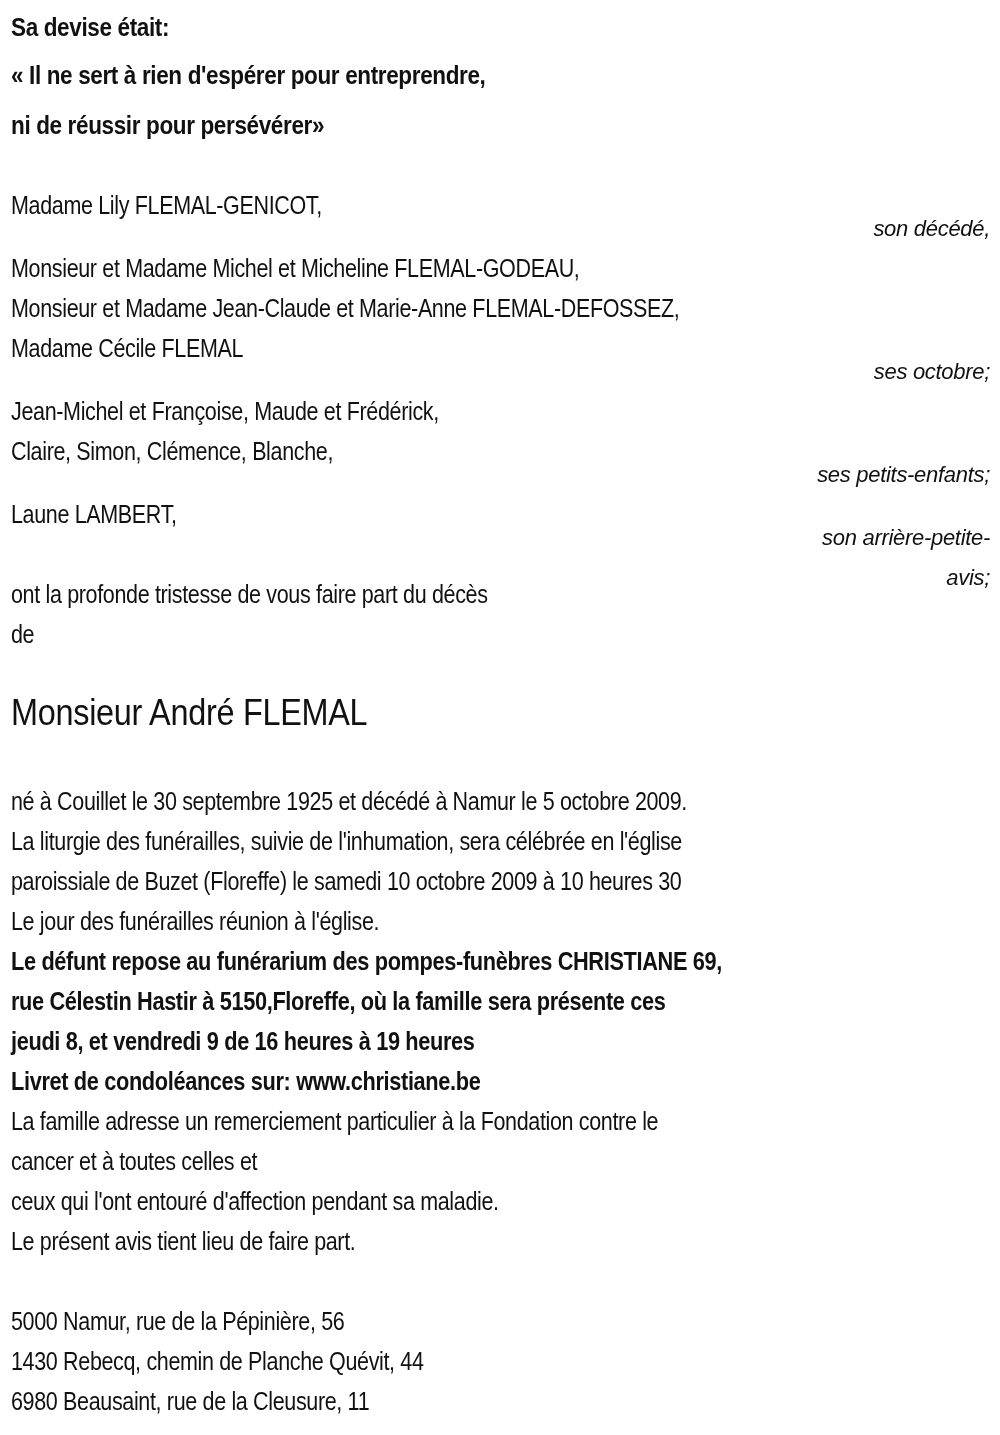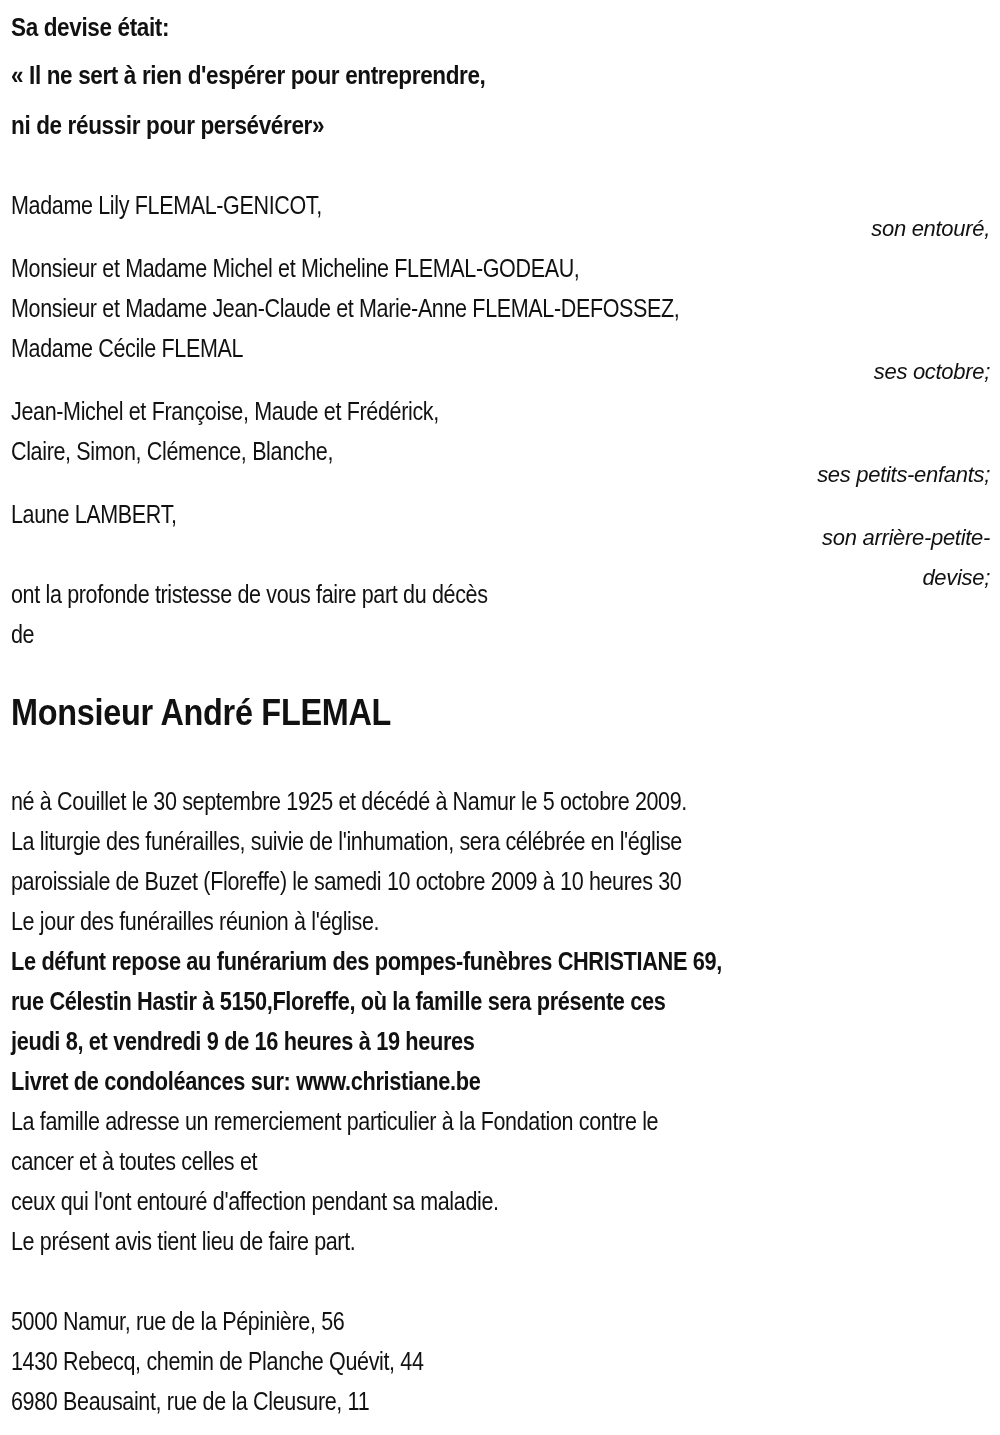--- a/index.html
+++ b/index.html
@@ -12,55 +12,55 @@
       font-size: 25px; line-height: 30px; letter-spacing: -0.4px;
     }
     .bold { font-weight: bold; }
     .right {
       position: absolute; right: 10px; left: auto; white-space: nowrap;
       font-style: italic; font-size: 22px; line-height: 28px; letter-spacing: -0.3px;
       text-align: right;
     }
     .title {
       position: absolute; left: 11px; white-space: nowrap;
-      font-size: 36px; font-weight: bold; line-height: 42px; letter-spacing: -0.3px;
+      font-size: 36px; font-weight: normal; line-height: 42px; letter-spacing: -0.3px;
     }
     .cond { display: inline-block; transform-origin: left center; }
   </style>
 </head>
 <body>
 
 <div>
   <div class="line bold" style="top:12px;"><span class="cond" style="transform:scaleX(0.90);">Sa devise était:</span></div>
   <div class="line bold" style="top:60px;"><span class="cond" style="transform:scaleX(0.90);">« Il ne sert à rien d'espérer pour entreprendre,</span></div>
   <div class="line bold" style="top:110px;"><span class="cond" style="transform:scaleX(0.90);">ni de réussir pour persévérer»</span></div>
 </div>
 
 <div>
   <div class="line" style="top:190px;"><span class="cond" style="transform:scaleX(0.86);">Madame Lily FLEMAL-GENICOT,</span></div>
-  <div class="right" style="top:215px;">son entouré,</div>
+  <div class="right" style="top:215px;">son décédé,</div>
 </div>
 
 <div>
   <div class="line" style="top:253px;"><span class="cond" style="transform:scaleX(0.86);">Monsieur et Madame Michel et Micheline FLEMAL-GODEAU,</span></div>
   <div class="line" style="top:293px;text-align:right;"><span class="cond" style="transform:scaleX(0.86);">Monsieur et Madame Jean-Claude et Marie-Anne FLEMAL-DEFOSSEZ,</span></div>
   <div class="line" style="top:333px;"><span class="cond" style="transform:scaleX(0.86);">Madame Cécile FLEMAL</span></div>
   <div class="right" style="top:358px;">ses octobre;</div>
 </div>
 
 <div>
   <div class="line" style="top:396px;"><span class="cond" style="transform:scaleX(0.86);">Jean-Michel et Françoise, Maude et Frédérick,</span></div>
   <div class="line" style="top:436px;"><span class="cond" style="transform:scaleX(0.86);">Claire, Simon, Clémence, Blanche,</span></div>
   <div class="right" style="top:461px;">ses petits-enfants;</div>
 </div>
 
 <div>
   <div class="line" style="top:499px;"><span class="cond" style="transform:scaleX(0.86);">Laune LAMBERT,</span></div>
   <div class="right" style="top:524px;">son arrière-petite-</div>
-  <div class="right" style="top:564px;">devise;</div>
+  <div class="right" style="top:564px;">avis;</div>
 </div>
 
 <div>
   <div class="line" style="top:579px;"><span class="cond" style="transform:scaleX(0.86);">ont la profonde tristesse de vous faire part du décès</span></div>
   <div class="line" style="top:619px;"><span class="cond" style="transform:scaleX(0.86);">de</span></div>
 </div>
 
 <div class="title" style="top:692px;"><span class="cond" style="transform:scaleX(0.90);">Monsieur André FLEMAL</span></div>
 
 <div>

